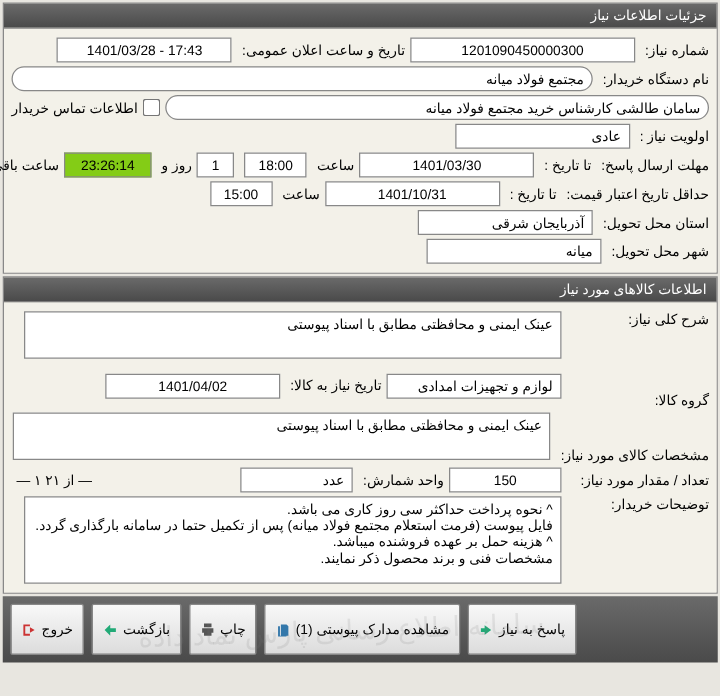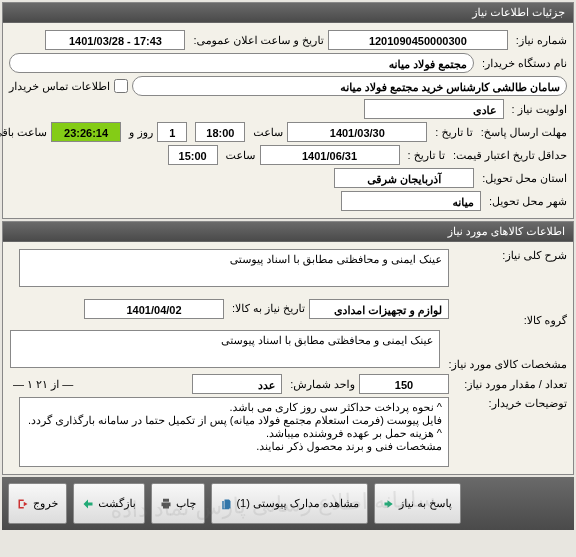--- a/index.html
+++ b/index.html
@@ -38,21 +38,20 @@
   }
   .value-box {
     background: #fff;
     border: 1px solid #888;
     padding: 2px 6px;
     font-size: 11px;
     height: 20px;
     line-height: 16px;
     text-align: center;
     min-width: 50px;
-    font-weight: bold;
   }
   .value-box.wide { flex: 1; text-align: right; border-radius: 10px; }
   .value-box.med  { min-width: 140px; }
   .value-box.lg   { min-width: 180px; }
   .value-box.sm   { min-width: 50px; }
   .value-box.xs   { min-width: 30px; }
   .value-box.time { background:#84cc16; min-width:70px;}
   .spacer { flex: 1; }
   .checkbox-wrap { display:flex; align-items:center; gap:4px; font-size:11px;}
   .checkbox-wrap input { width:14px; height:14px;}
@@ -141,28 +140,28 @@
       <span class="spacer"></span>
       <span class="value-box xs">1</span>
       <span class="label">روز و</span>
       <span class="value-box time">23:26:14</span>
       <span class="label">ساعت باقی مانده</span>
     </div>
 
     <div class="row">
       <span class="label">حداقل تاریخ اعتبار قیمت:</span>
       <span class="label">تا تاریخ :</span>
-      <span class="value-box med">1401/06/31</span>
+      <span class="value-box med">1401/10/31</span>
       <span class="label">ساعت</span>
       <span class="value-box sm">15:00</span>
     </div>
 
     <div class="row">
       <span class="label">استان محل تحویل:</span>
-      <span class="value-box med" style="">آذربایجان شرقی</span>
+      <span class="value-box med" style="text-align:right;">آذربایجان شرقی</span>
     </div>
 
     <div class="row">
       <span class="label">شهر محل تحویل:</span>
       <span class="value-box med" style="text-align:right;">میانه</span>
     </div>
 
   </div>
 </div>
 

